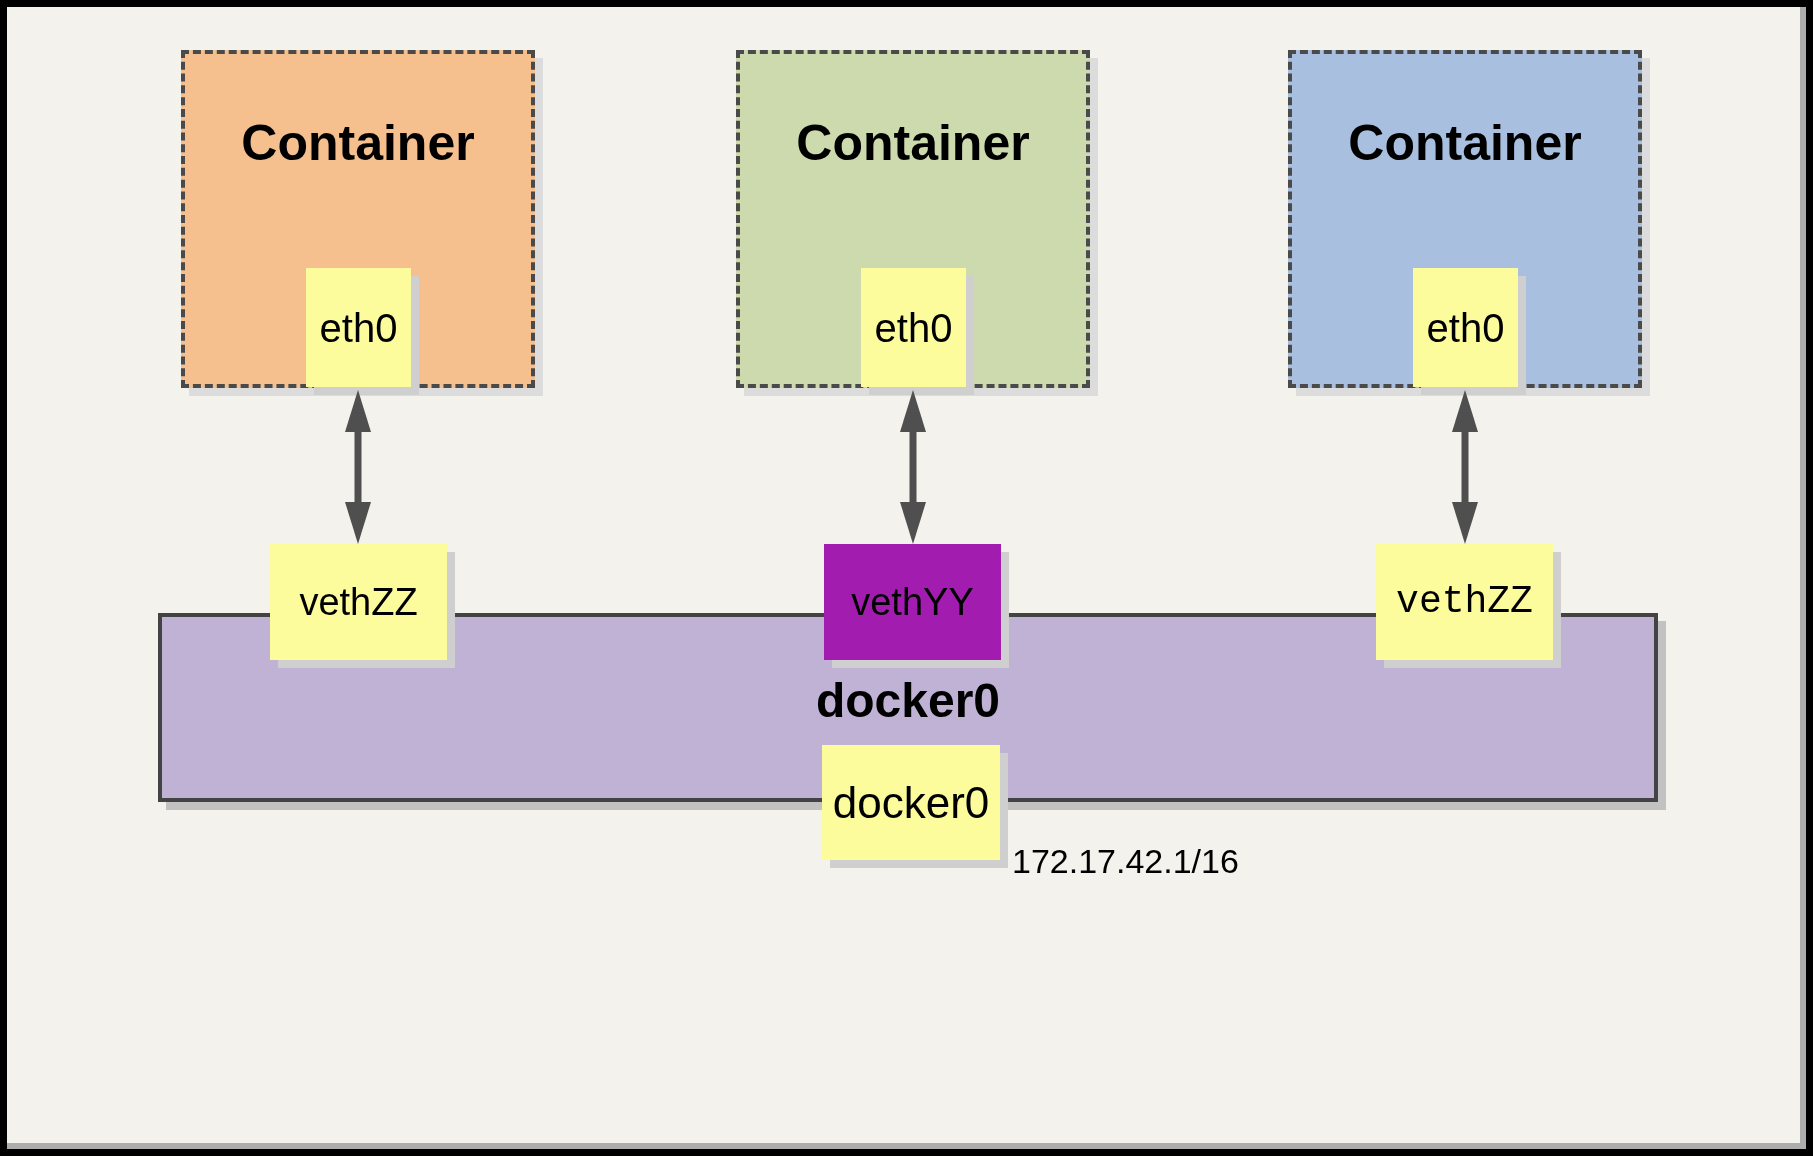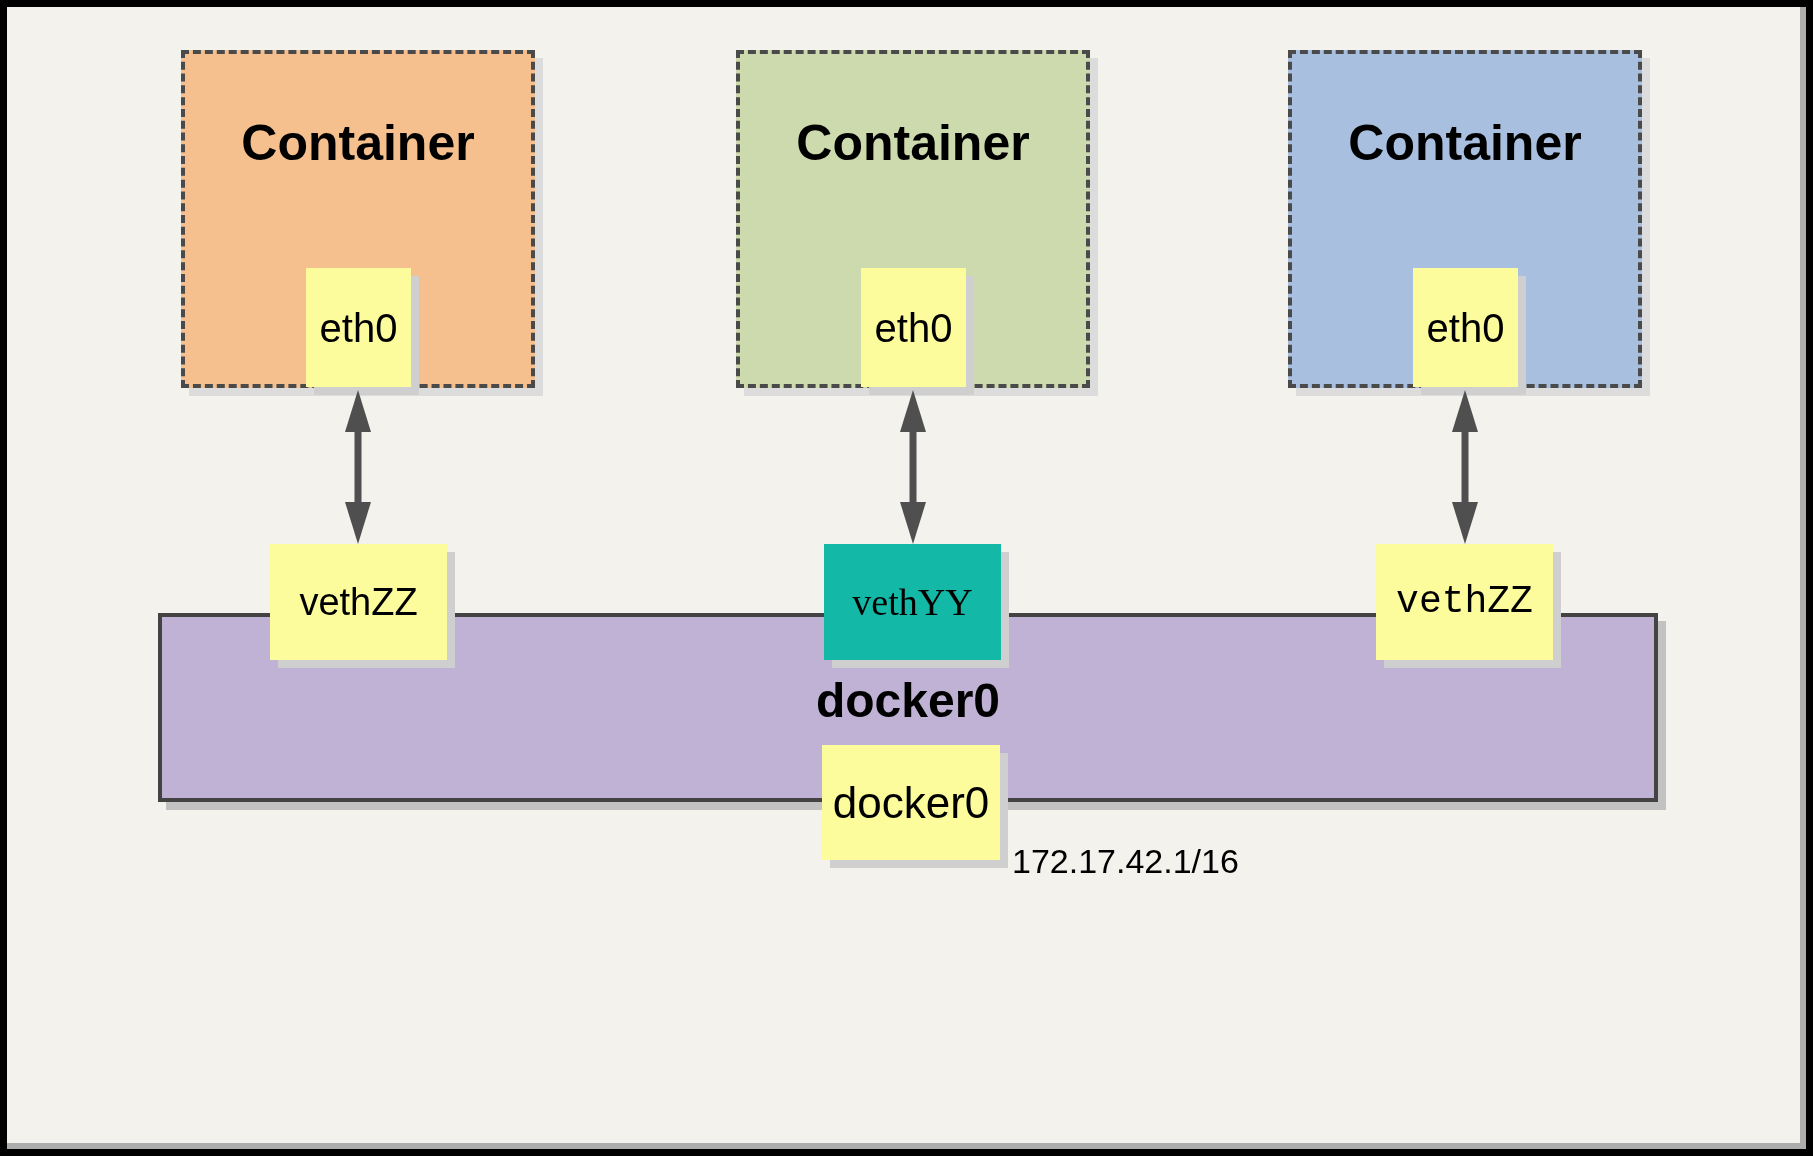--- a/index.html
+++ b/index.html
@@ -155,21 +155,21 @@
   </svg>
   <svg class="arrow c3" viewBox="0 0 44 158">
     <line x1="22" y1="34" x2="22" y2="124"></line>
     <polygon points="22,2 35,44 9,44"></polygon>
     <polygon points="22,156 35,114 9,114"></polygon>
   </svg>
 
   <div class="nic-box veth-box c1" style="background-color: rgb(252, 252, 157);">
     <span>vethZZ</span>
   </div>
-  <div class="nic-box veth-box c2" style="background-color: #14b8a6; font-family: Liberation Serif, serif;">
+  <div class="nic-box veth-box c2" style="background-color: #a21caf;">
     <span>vethYY</span>
   </div>
   <div class="nic-box veth-box c3" style="background-color: rgb(252, 252, 157); font-family: Liberation Mono, monospace;">
     <span>vethZZ</span>
   </div>
 
   <div class="nic-box docker-nic-box" style="background-color: rgb(252, 252, 157);">
     <span>docker0</span>
   </div>
   <div class="ip-label">172.17.42.1/16</div>

